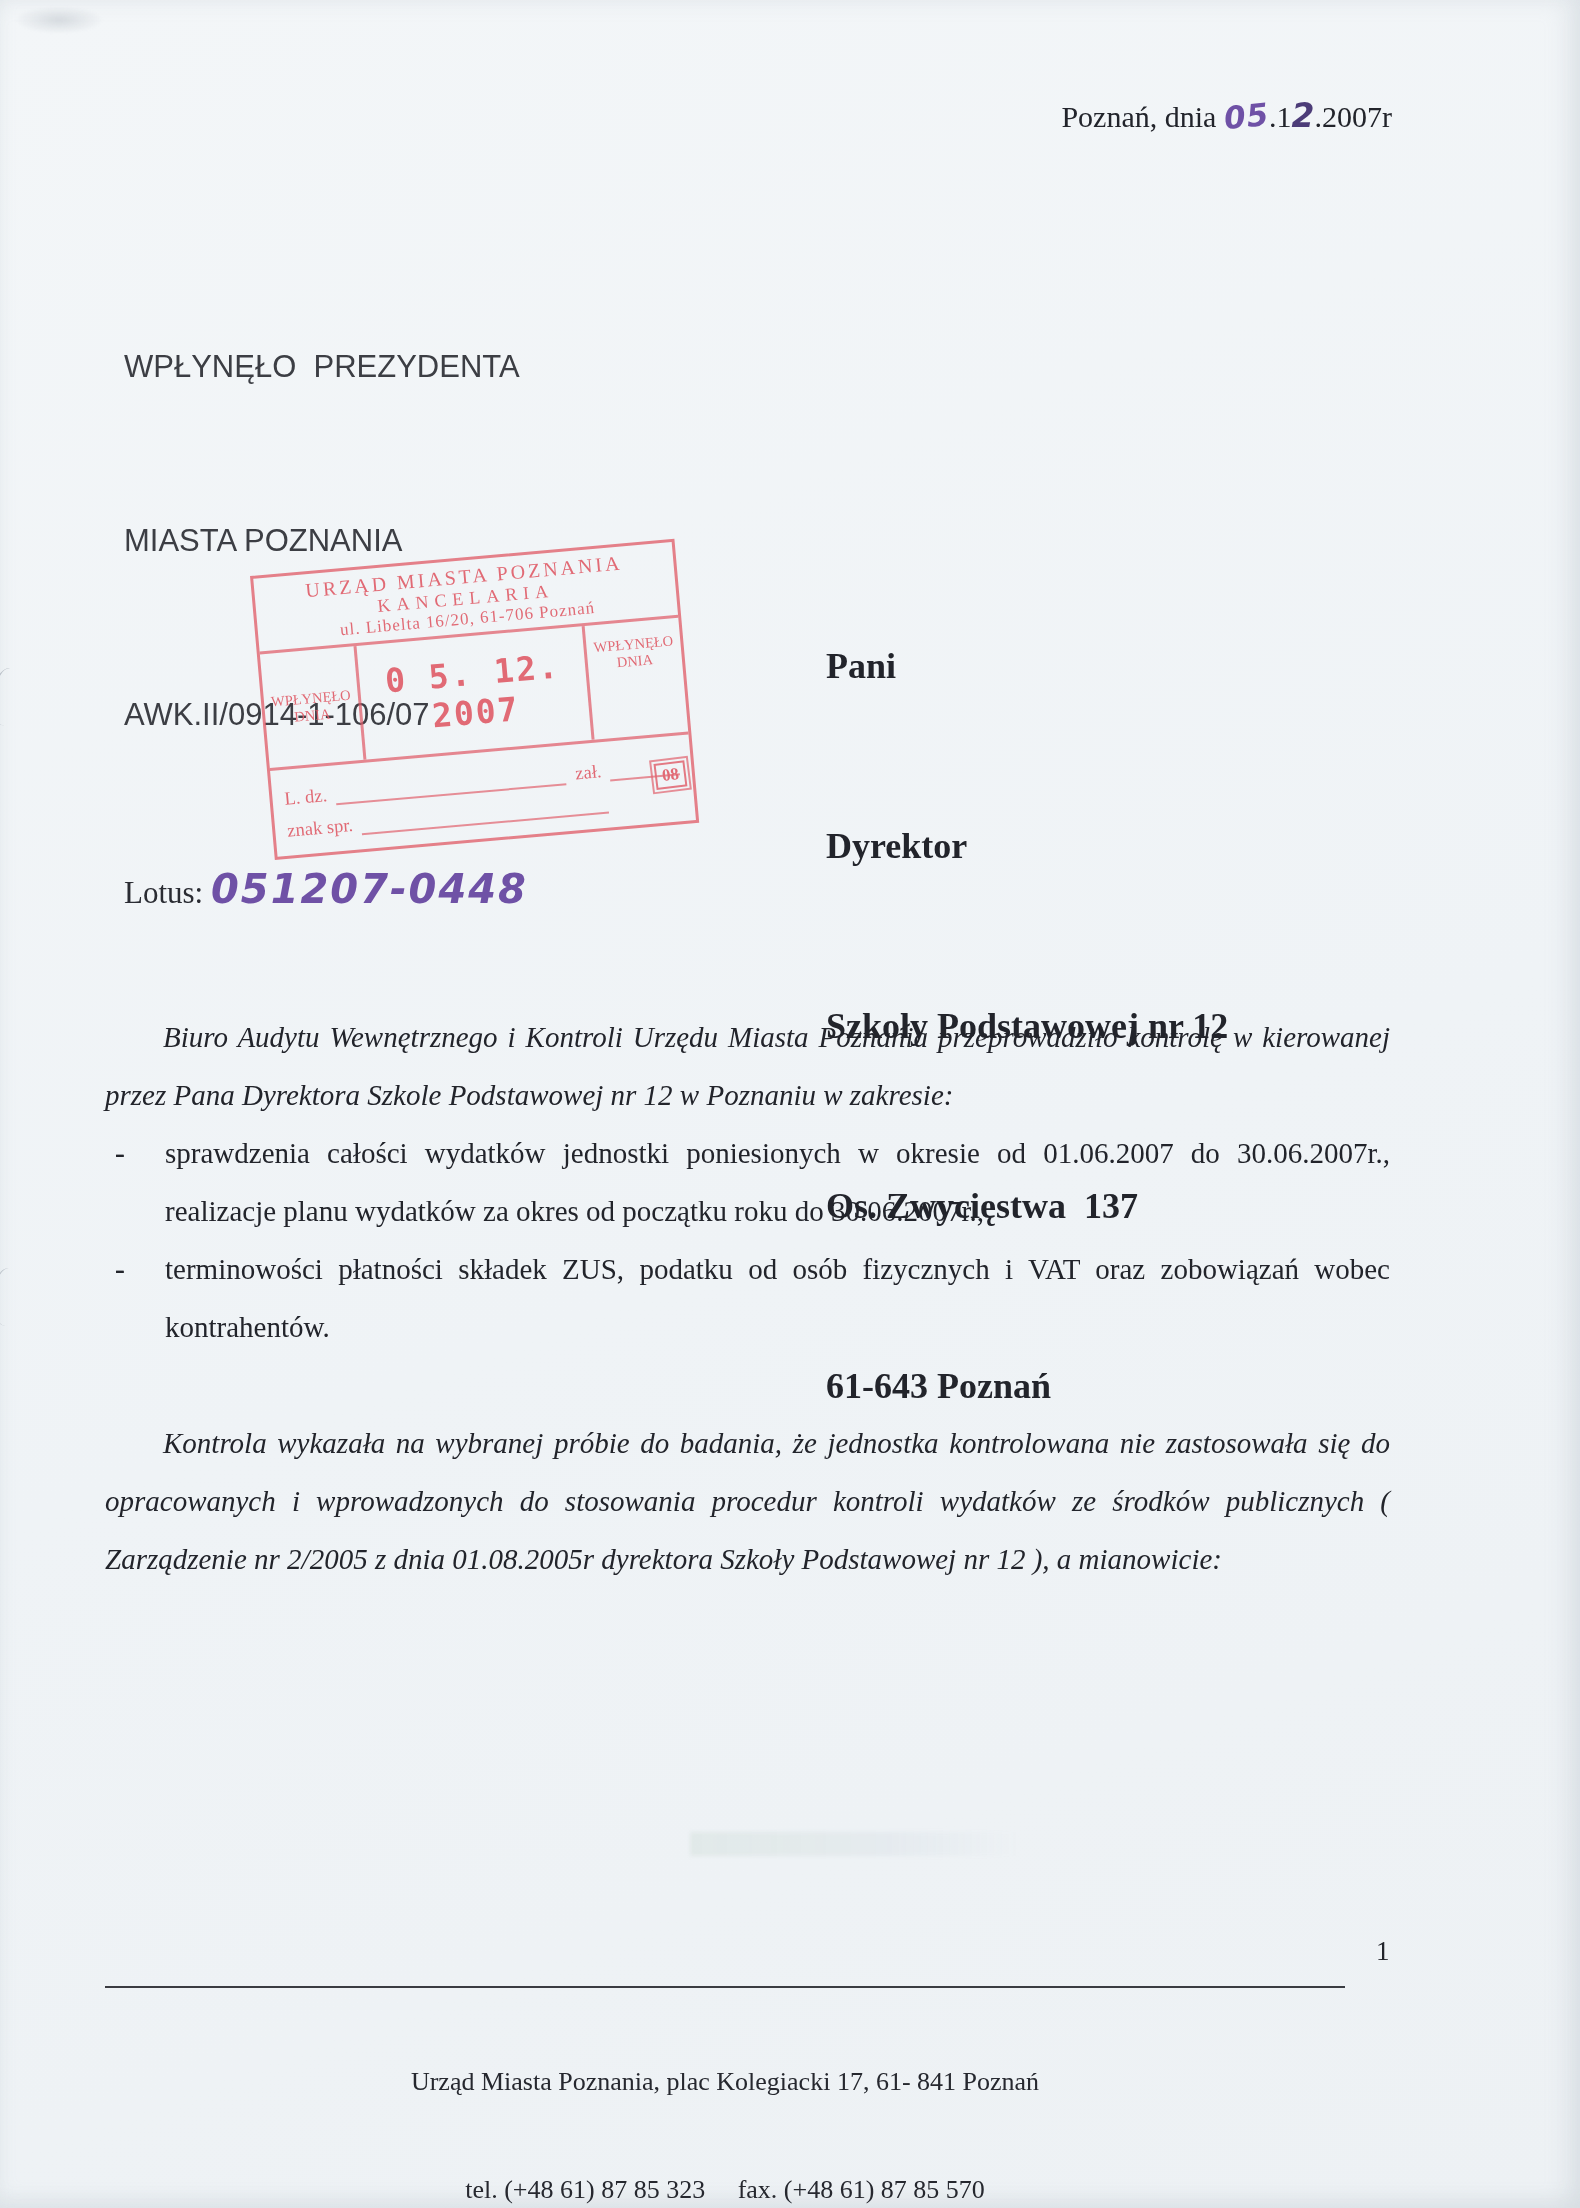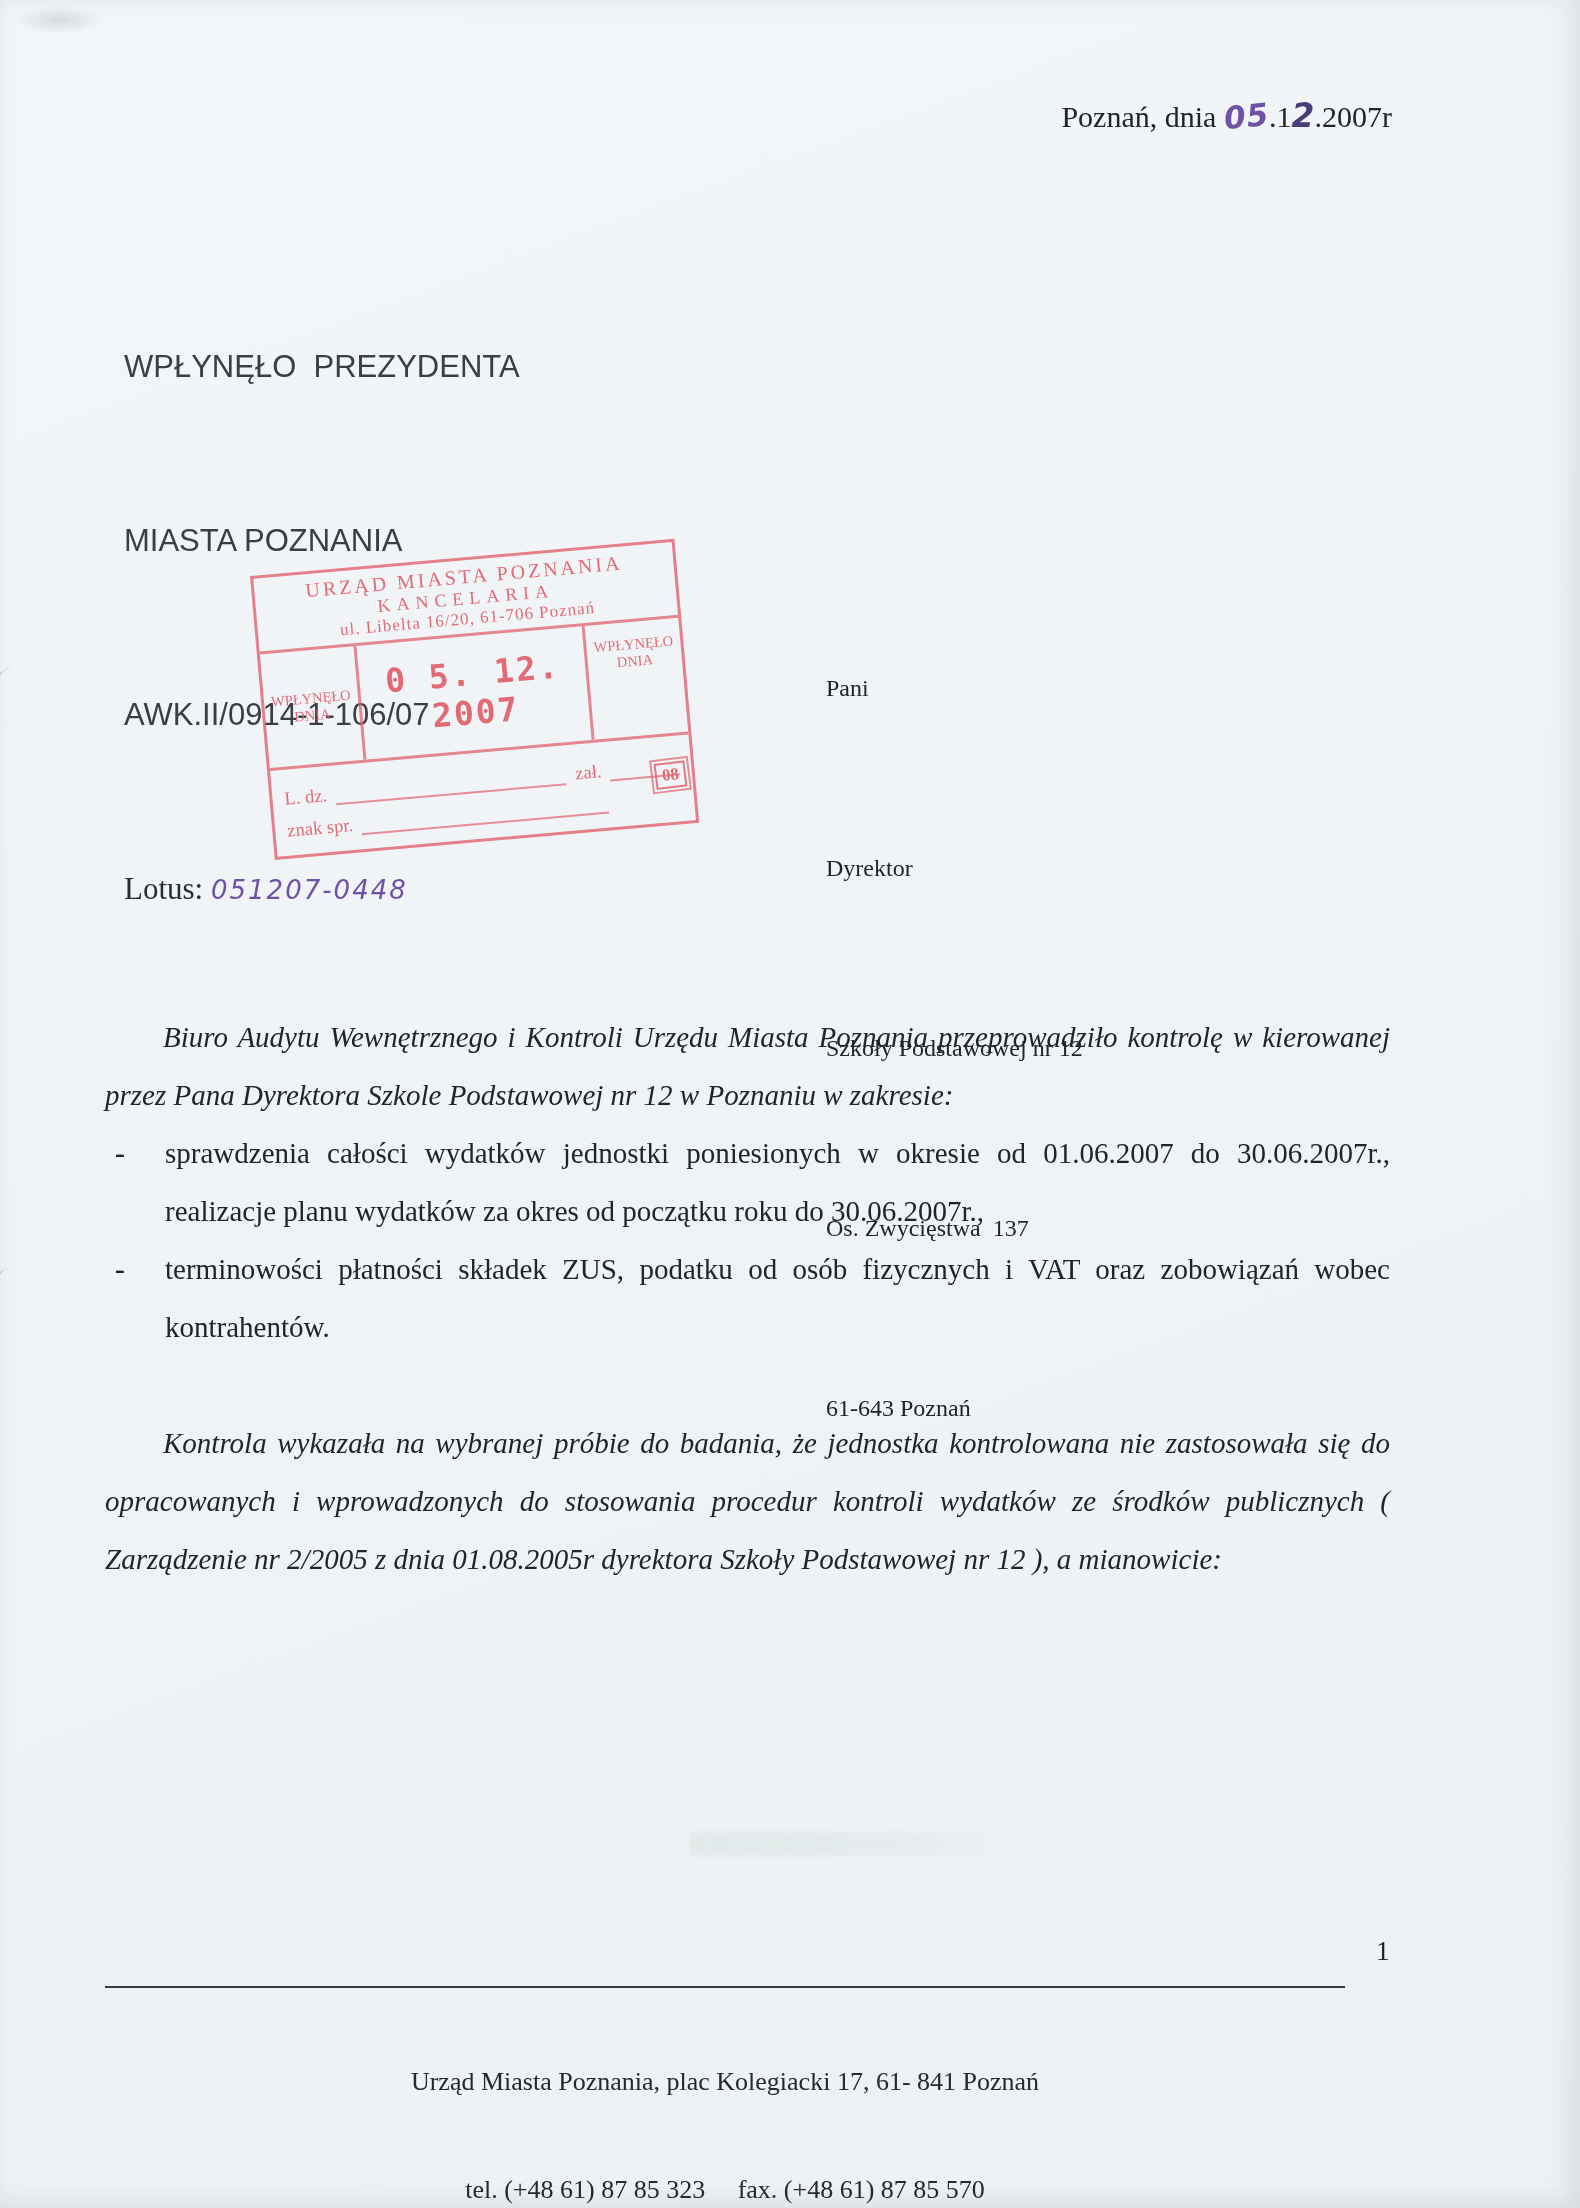--- a/index.html
+++ b/index.html
@@ -40,21 +40,21 @@
   .hw-day { font-size:31px; font-weight:bold; letter-spacing:1px; display:inline-block; transform:rotate(-6deg); }
   .hw-two { color:#4c3c78; font-weight:bold; font-size:33px; }
 
   
   .sender {
     position:absolute; left:124px; top:222px;
     font-family:"Liberation Sans", sans-serif;
     font-size:31px; line-height:58px; color:#3c3e44; white-space:pre;
   }
   .sender .lotus-row { font-family:"Liberation Serif", serif; color:#2a2c33; }
-  .lotus-value { font-size:26px; letter-spacing:2px; font-weight:normal; }
+  .lotus-value { font-size:40px; letter-spacing:2px; font-weight:bold; }
 
   
   .stamp {
     position:absolute; left:250px; top:576px; width:420px;
     color:#e05f6b;
     border:3px solid rgba(224,95,107,0.85);
     transform:rotate(-5deg); transform-origin:left top;
     background: rgba(255,255,255,0.0);
     opacity:0.92;
   }
@@ -82,22 +82,22 @@
   .lbl { white-space:pre; padding-right:8px; }
   .stamp-box {
     position:absolute; right:6px; bottom:34px;
     border:2px solid rgba(224,95,107,0.9); outline:2px solid rgba(224,95,107,0.75); outline-offset:2px;
     font-size:17px; font-weight:bold; padding:1px 5px; transform:rotate(-2deg);
   }
   .stamp-row.znak { padding-right:74px; }
 
   
   .recipient {
-    position:absolute; left:826px; top:538px;
-    font-size:24px; line-height:60px; white-space:pre;
+    position:absolute; left:826px; top:516px;
+    font-size:36px; line-height:60px; white-space:pre;font-weight:bold;
   }
 
   
   .letter-body {
     position:absolute; left:105px; top:1008px; width:1285px;
     font-size:29px; line-height:58px; text-align:justify;
   }
   .para { text-indent:58px; margin:0;font-style:italic; }
   .para.second { margin-top:58px; }
   .bullet { position:relative; padding-left:60px; }

